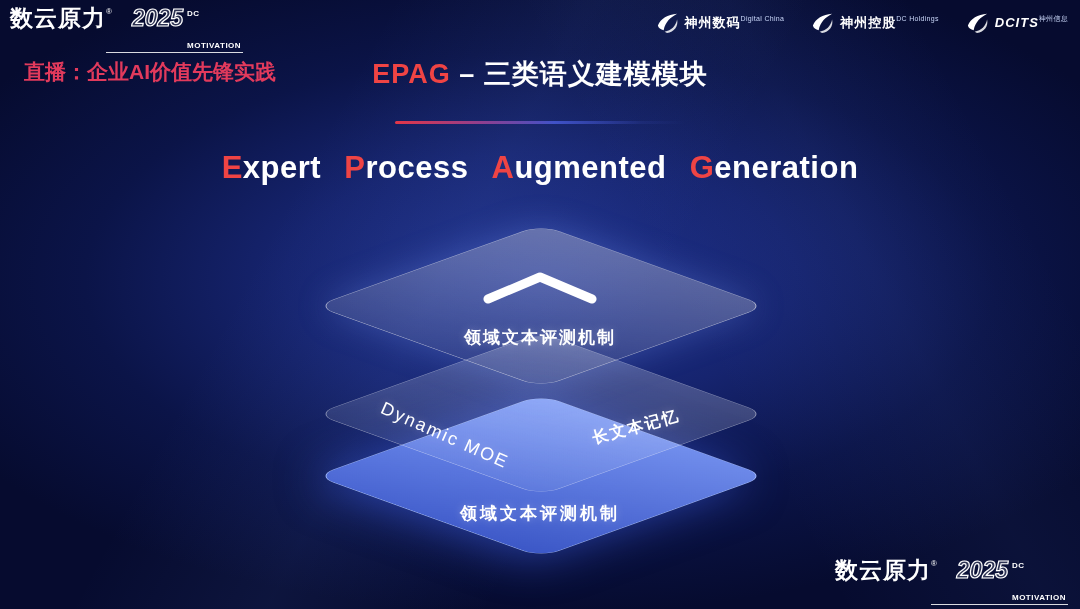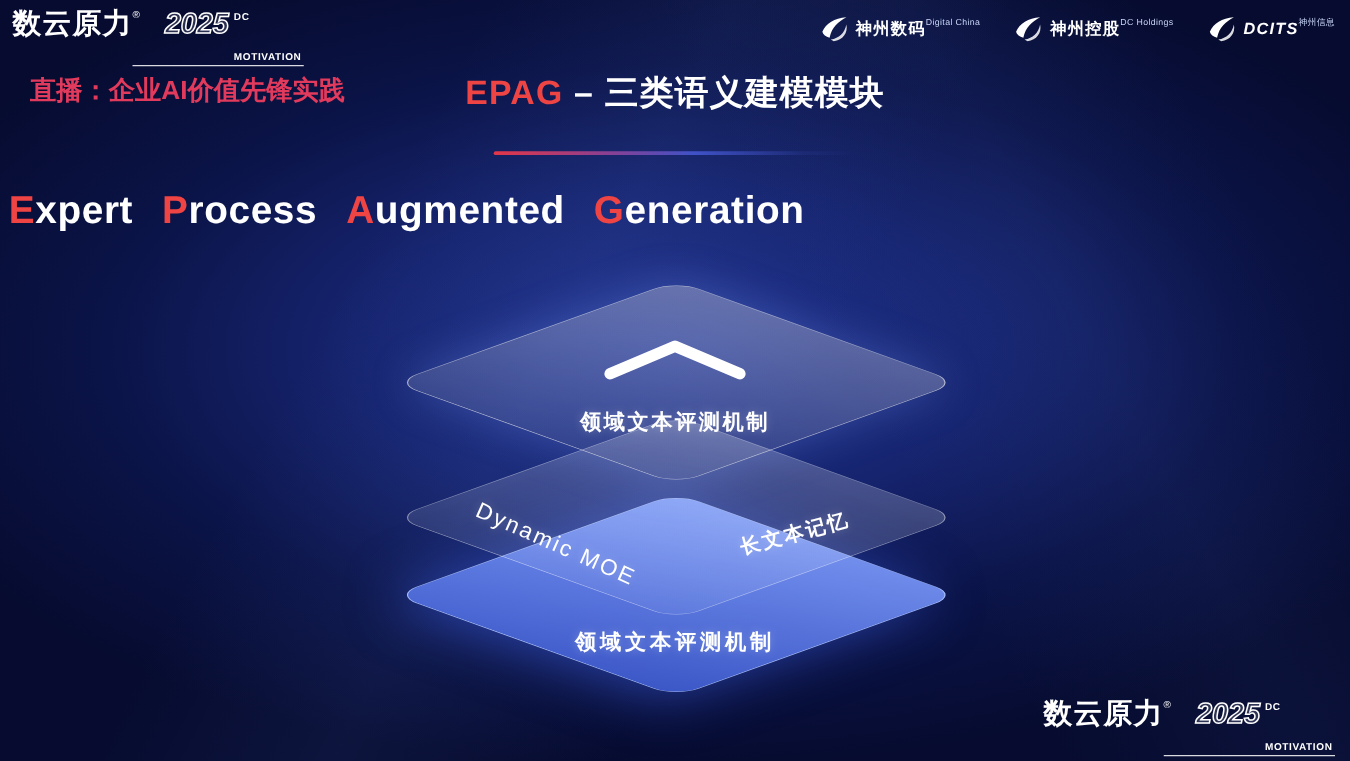--- a/index.html
+++ b/index.html
@@ -36,21 +36,21 @@
   .partner{display:flex;align-items:center;gap:5px;}
   .partner-icon{width:25px;height:25px;flex:0 0 auto;}
   .partner-text{display:flex;color:#fff;}
   .partner-name{font-size:13px;font-weight:bold;letter-spacing:1px;line-height:1.2;}
   .partner-sub{font-size:7px;color:#c9d6f8;letter-spacing:0.3px;line-height:1.2;}
 
   .divider{position:absolute;top:121px;left:50%;transform:translateX(-50%);
     width:290px;height:3px;border-radius:2px;
     background:linear-gradient(90deg,#e23648 0%,#8f3f8f 30%,#4052c8 55%,rgba(64,82,200,0.15) 85%,transparent 100%);}
 
-  .subtitle{position:absolute;top:150px;left:0;width:100%;text-align:left;
+  .subtitle{position:absolute;top:150px;left:0;width:100%;text-align:center;
     font-size:31px;color:#fff;font-weight:600;letter-spacing:0.5px;}
   .subtitle .word{margin:0 7px;}
 
   
   .stack{position:absolute;top:226px;left:50%;transform:translateX(-50%);
     width:560px;height:340px;}
   .diamond{position:absolute;left:50%;margin-left:-159px;width:318px;height:318px;
     border-radius:26px;transform:scaleY(0.36) rotate(45deg);}
   .d-top{top:-80px;z-index:3;
     background:linear-gradient(160deg, rgba(255,255,255,0.32), rgba(200,215,255,0.10));

